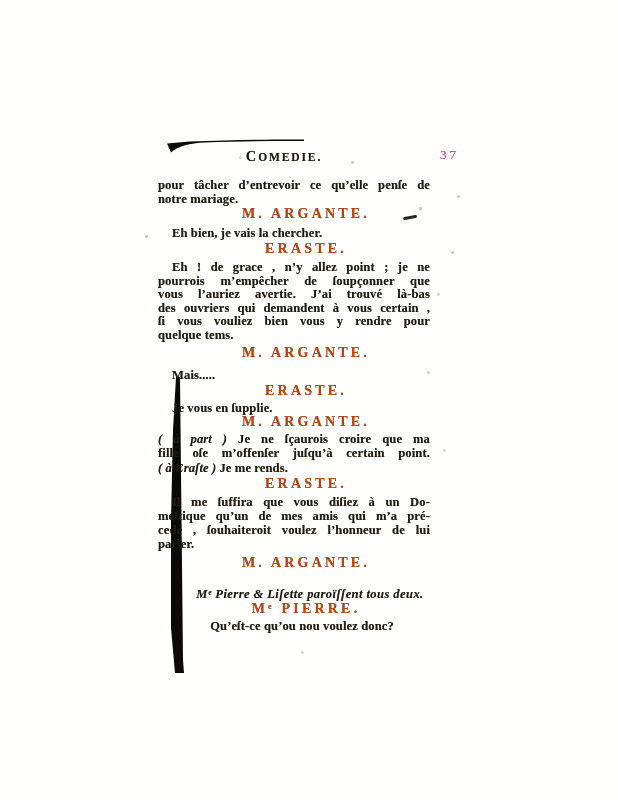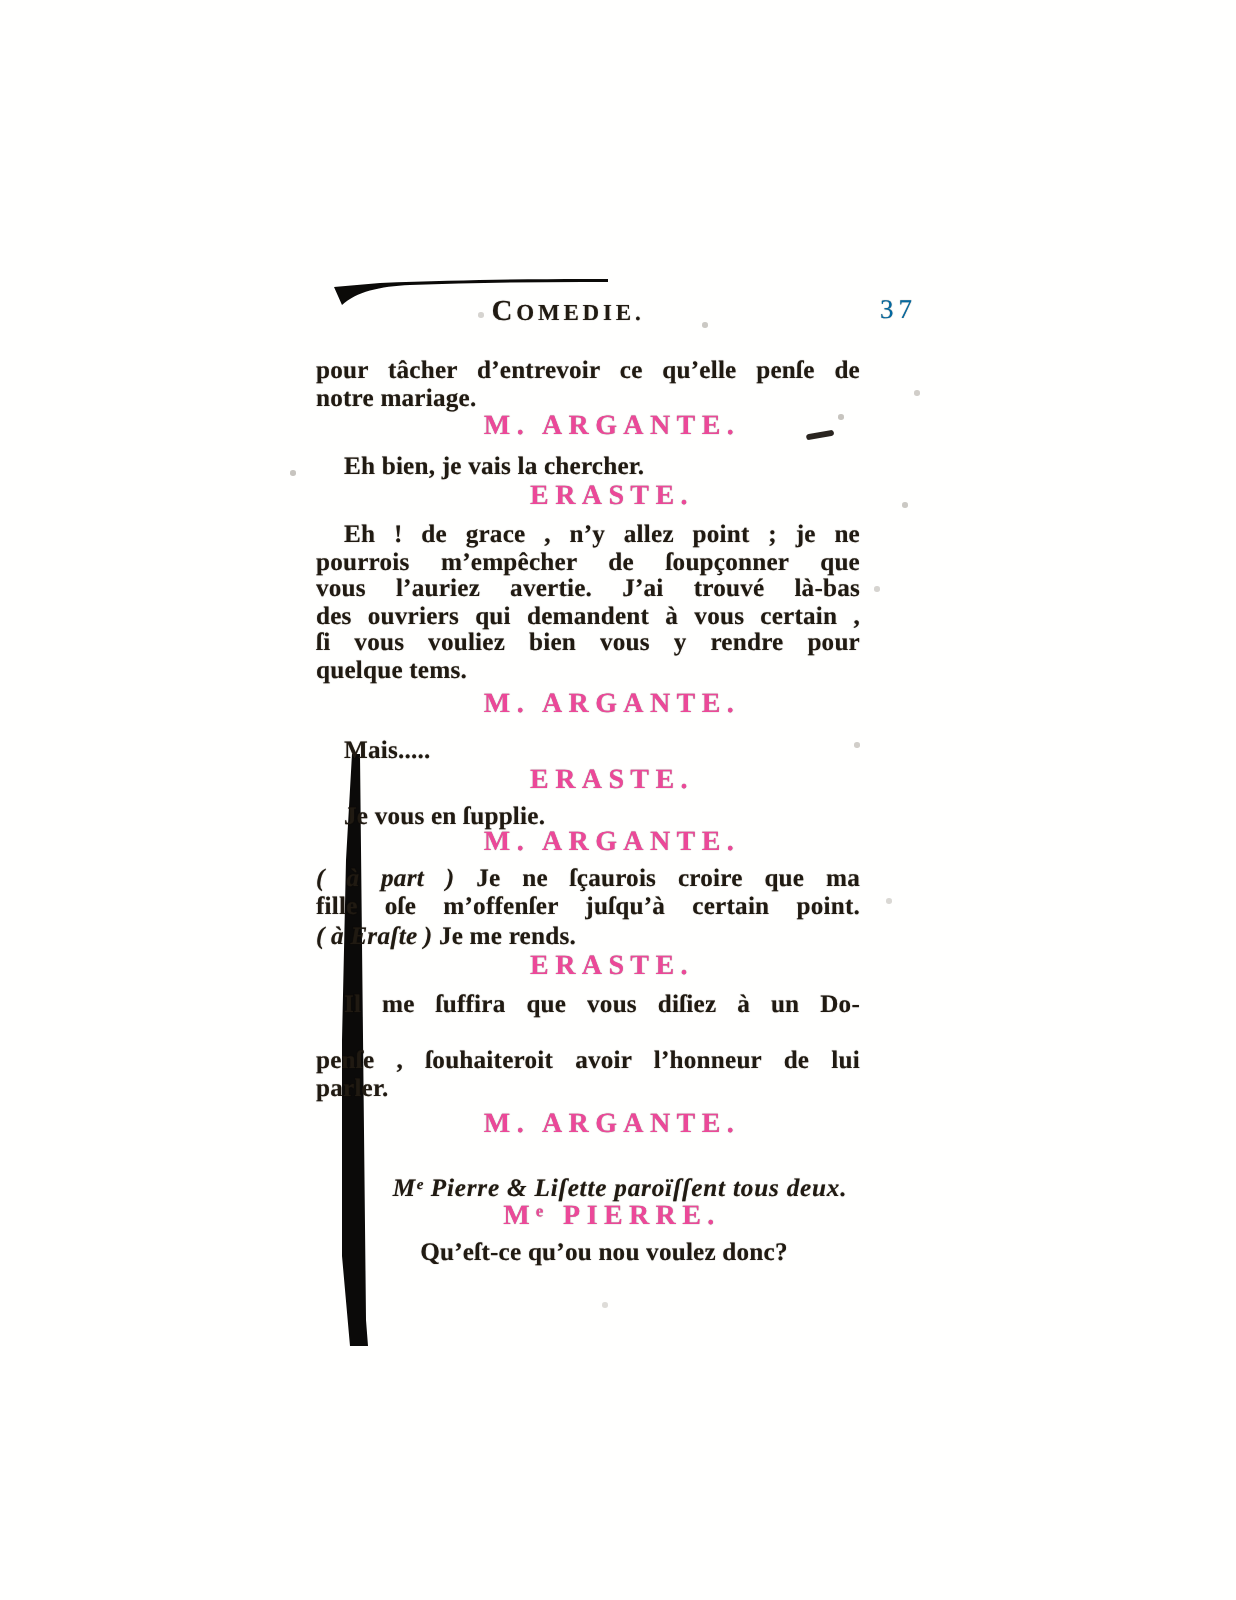--- a/index.html
+++ b/index.html
@@ -11,29 +11,29 @@
   .artifacts{position:absolute;left:0;top:0;width:618px;height:800px;pointer-events:none;}
   .col{position:absolute;left:158px;top:0;width:272px;height:800px;}
   .ln{
     position:absolute;left:0;width:100%;height:15px;
     font-size:12.6px;line-height:14px;font-weight:bold;letter-spacing:.1px;
     text-shadow:0 0 .5px rgba(40,30,15,.55);
   }
   .j{text-align:justify;text-align-last:justify;}
   .ind{text-indent:14px;}
   .ind2{text-indent:24px;}
-  .name{left:12px;text-align:center;font-size:14px;letter-spacing:3.2px;white-space:nowrap;color:#ec4899;}
+  .name{left:12px;text-align:center;font-size:14px;letter-spacing:3.2px;white-space:nowrap;color:#c2410c;}
   .center{text-align:center;}
   .it{font-style:italic;}
   .stagedir{font-style:italic;letter-spacing:.4px;}
   .header-title{left:-10px;text-align:center;font-size:11.5px;letter-spacing:1.9px;white-space:nowrap;}
   .header-title::first-letter{font-size:14.5px;}
   .pagenum{
     position:absolute;left:440px;top:147px;font-size:13.5px;font-weight:normal;letter-spacing:2.5px;
-    color:#0369a1;text-shadow:0 0 .5px rgba(40,30,15,.55);
+    color:#ec4899;text-shadow:0 0 .5px rgba(40,30,15,.55);
   }
   .dash{
     position:absolute;left:403px;top:216px;width:14px;height:2.6px;background:#2a2520;
     border-radius:2px;transform:rotate(-10deg);
   }
   .specks{
     position:absolute;left:0;top:0;width:1px;height:1px;border-radius:50%;
     box-shadow:
       146px 236px 0 1px rgba(70,60,45,.30),
       452px 252px 0 1px rgba(70,60,45,.28),
@@ -84,21 +84,22 @@
     <div class="ln name" style="top:384px">ERASTE.</div>
     <div class="ln ind" style="top:401px">Je vous en ſupplie.</div>
 
     <div class="ln name" style="top:415px">M. ARGANTE.</div>
     <div class="ln j" style="top:432px"><span class="it">( à part )</span><span> Je ne ſçaurois croire que ma</span></div>
     <div class="ln j" style="top:446px">fille oſe m’offenſer juſqu’à certain point.</div>
     <div class="ln" style="top:461px"><span class="it">( à Eraſte )</span><span> Je me rends.</span></div>
 
     <div class="ln name" style="top:477px">ERASTE.</div>
     <div class="ln ind j" style="top:495px">Il me ſuffira que vous diſiez à un Do-</div>
-    <div class="ln j" style="top:523px">penſe , ſouhaiteroit avoir l’honneur de lui</div>
+    <div class="ln j" style="top:509px">meſtique qu’un de mes amis qui m’a pré-</div>
+    <div class="ln j" style="top:523px">cedé , ſouhaiteroit voulez l’honneur de lui</div>
     <div class="ln" style="top:537px">parler.</div>
 
     <div class="ln name" style="top:556px">M. ARGANTE.</div>
     <div class="ln center stagedir" style="top:587px;left:16px">Mᵉ Pierre &amp; Liſette paroïſſent tous deux.</div>
     <div class="ln name" style="top:602px">Mᵉ PIERRE.</div>
     <div class="ln center" style="top:619px;left:8px">Qu’eſt-ce qu’ou nou voulez donc?</div>
   </div>
 
 </div>
 

